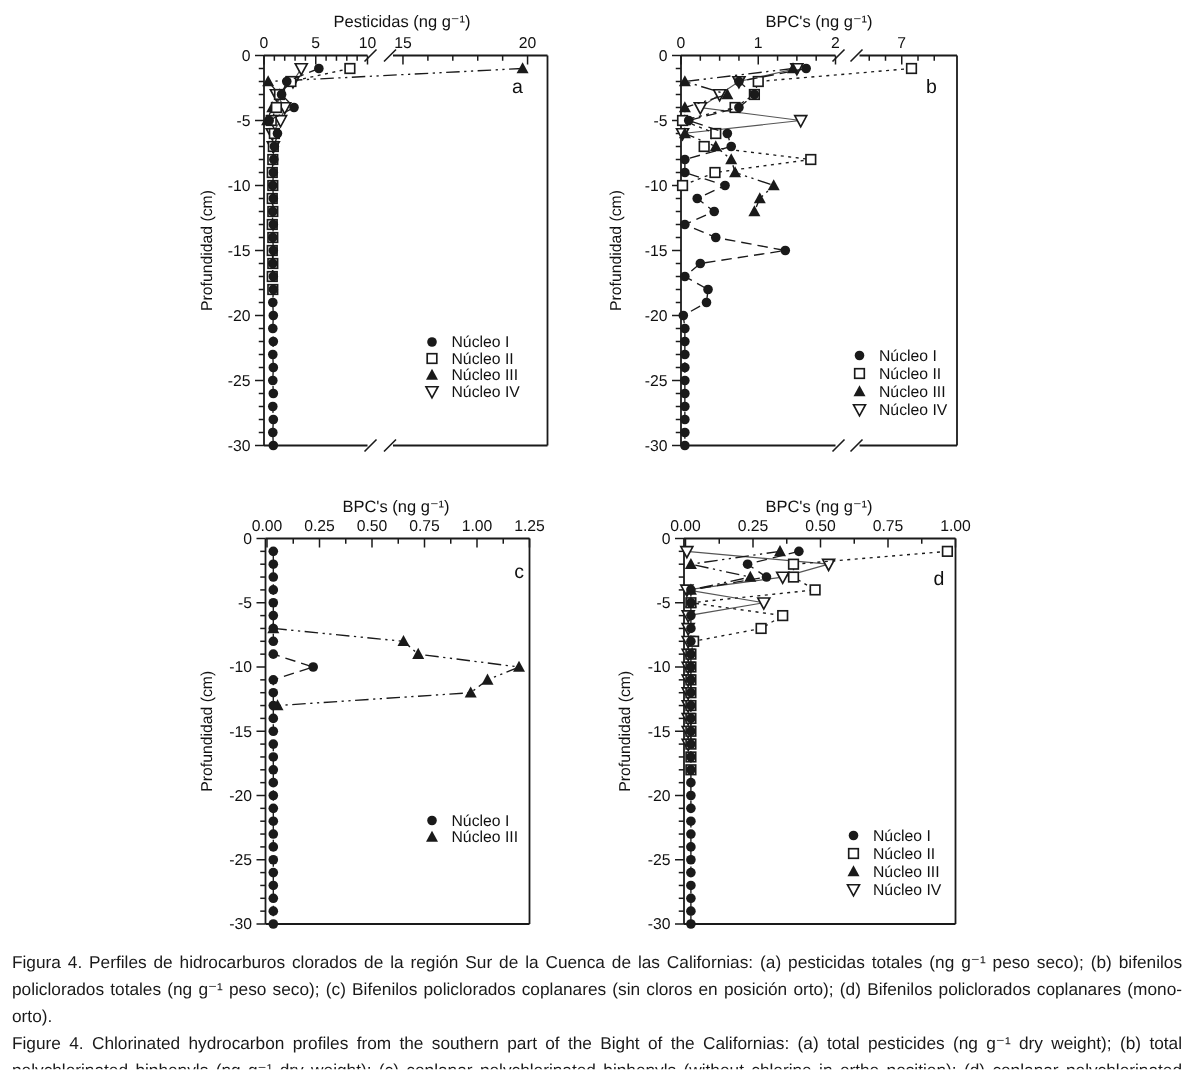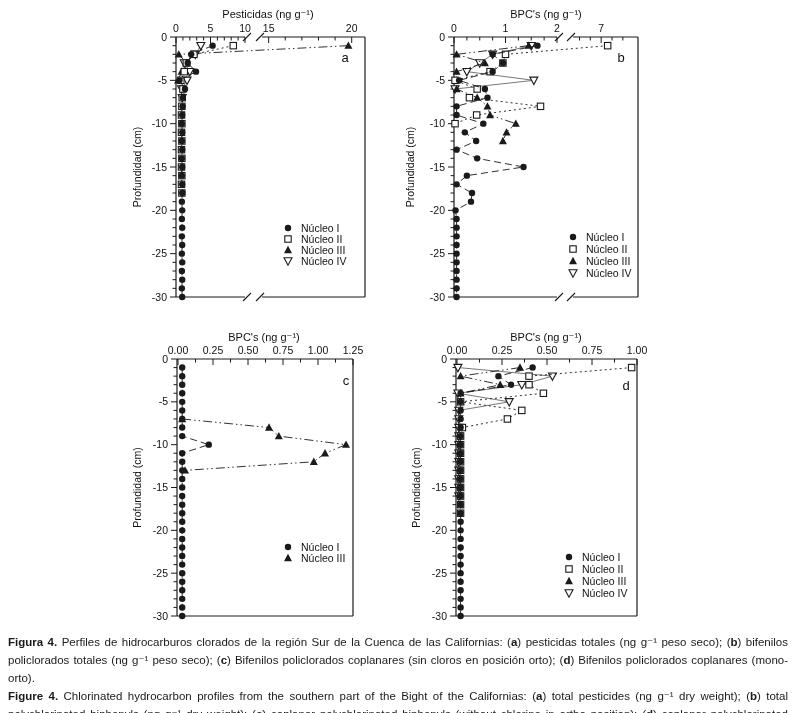--- a/index.html
+++ b/index.html
@@ -14,21 +14,21 @@
   #figure-svg text{
     font-family:"Liberation Sans","DejaVu Sans",sans-serif;
     fill:#111;
   }
   #caption{
     position:absolute;left:8px;right:8px;top:633px;
     font-size:11.5px;line-height:18px;color:#1a1a1a;
     text-align:justify;
   }
   #caption p{margin:0;}
-  #caption .b{font-weight:bold;}
+  #caption .b{font-weight:normal;}
 </style>
 </head>
 <body>
 
 <div id="figure-root">
   <svg id="figure-svg" width="796" height="630" viewBox="0 0 796 630">
       <g>
         <line x1="176" y1="37" x2="176" y2="297" stroke="#1a1a1a" stroke-width="1.2"></line>
         <line x1="365" y1="37" x2="365" y2="297" stroke="#1a1a1a" stroke-width="1.2"></line>
         <line x1="176" y1="37" x2="245" y2="37" stroke="#1a1a1a" stroke-width="1.2"></line>

